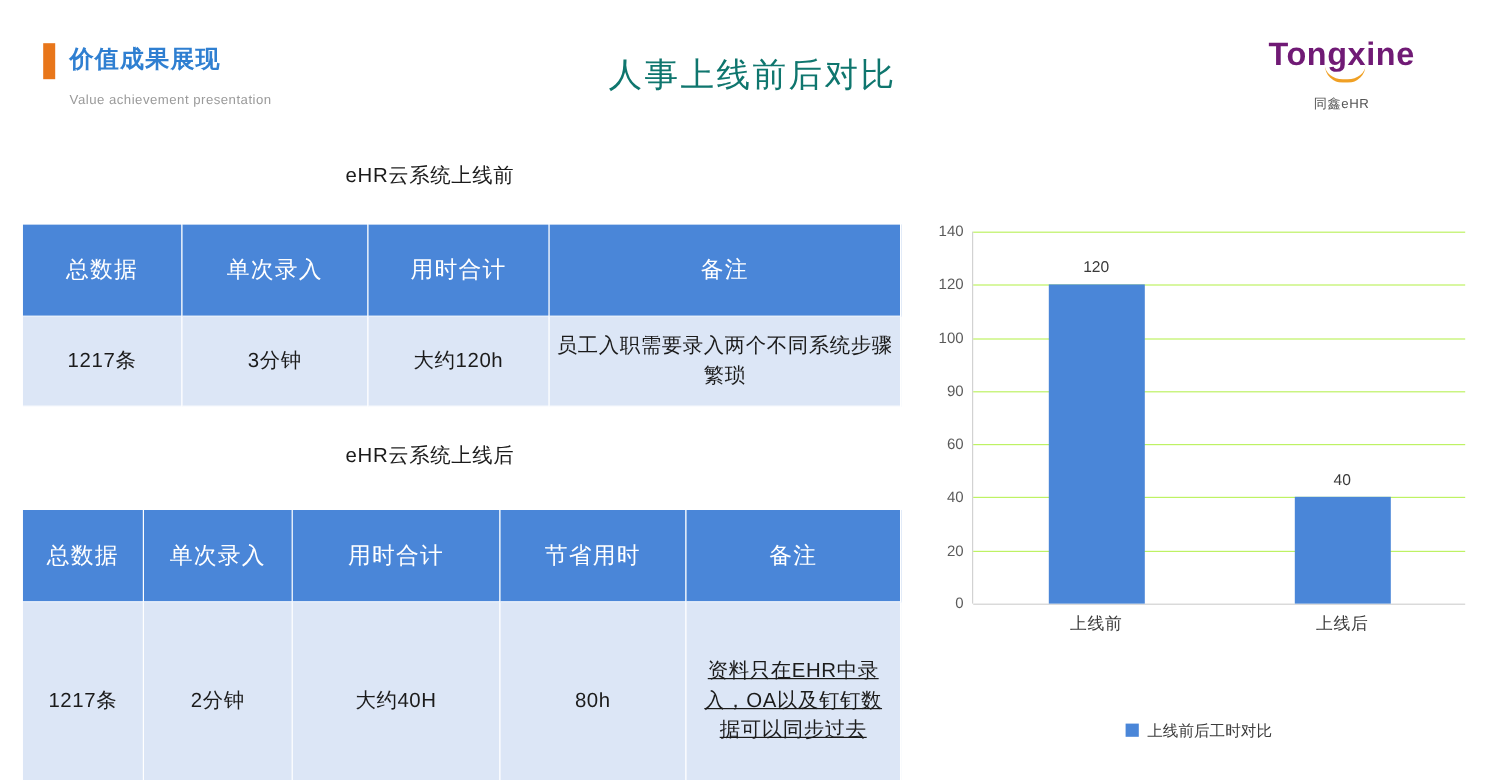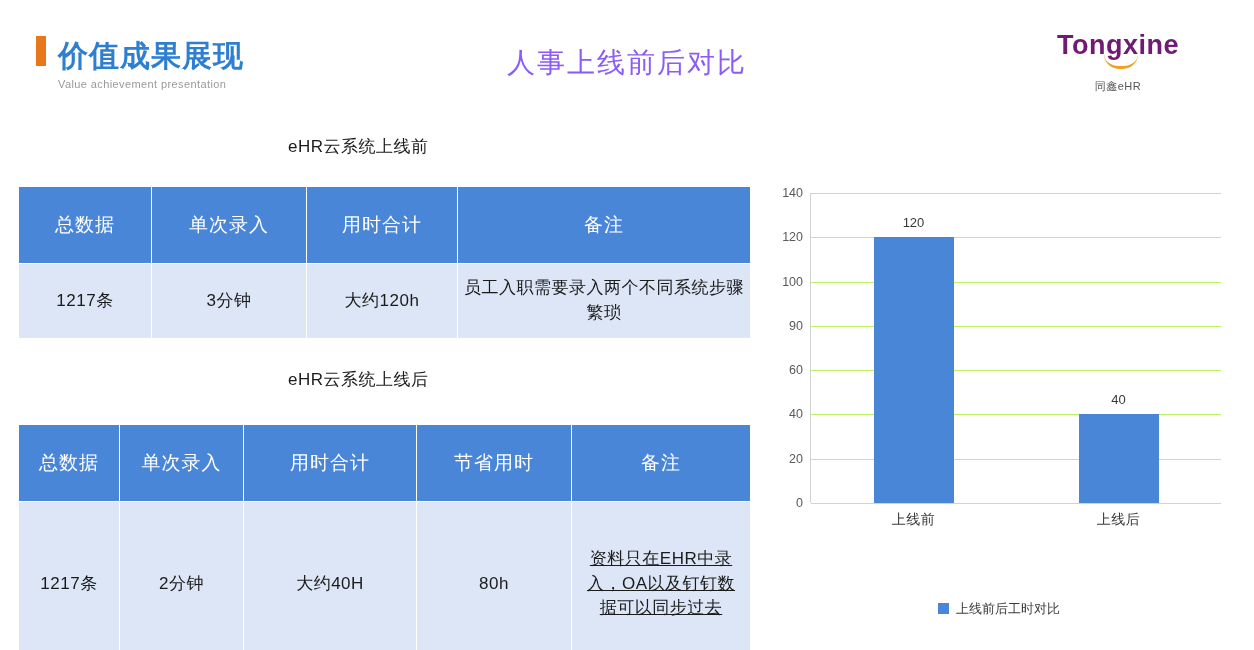--- a/index.html
+++ b/index.html
@@ -27,41 +27,41 @@
     left: 36px;
     top: 36px;
     width: 10px;
     height: 30px;
     background: #e8761a;
   }
   .hdr-title-cn {
     position: absolute;
     left: 58px;
     top: 36px;
-    font-size: 30px;
+    font-size: 20px;
     font-weight: bold;
     color: #2f7fd1;
     letter-spacing: 1px;
   }
   .hdr-title-en {
     position: absolute;
     left: 58px;
     top: 78px;
     font-size: 11px;
     color: #9a9a9a;
     letter-spacing: .4px;
   }
   .hdr-main-title {
     position: absolute;
     left: 0;
     top: 44px;
     width: 1254px;
     text-align: center;
     font-size: 28px;
-    color: #8b5cf6;
+    color: #0f766e;
     letter-spacing: 2px;
   }
 
   
   .logo {
     position: absolute;
     right: 46px;
     top: 32px;
     width: 180px;
     text-align: center;

